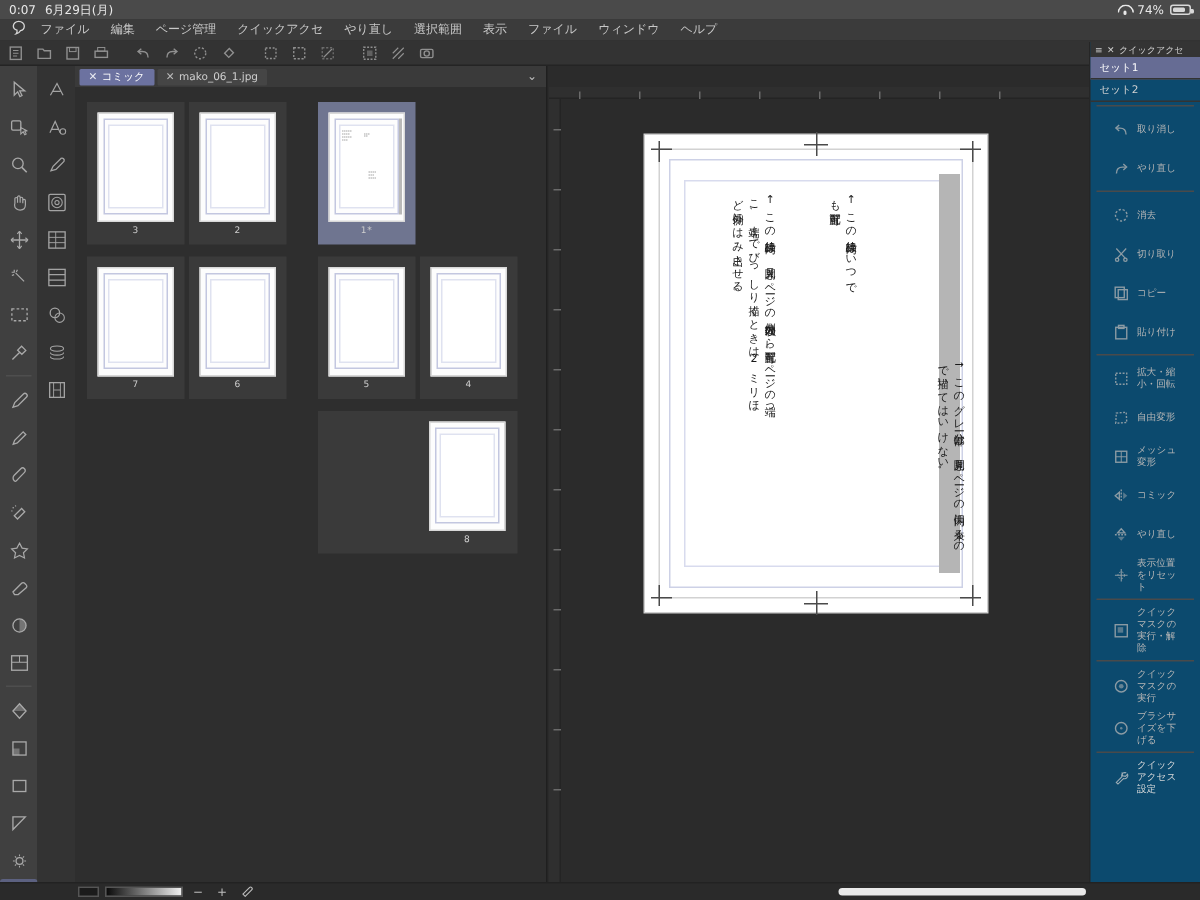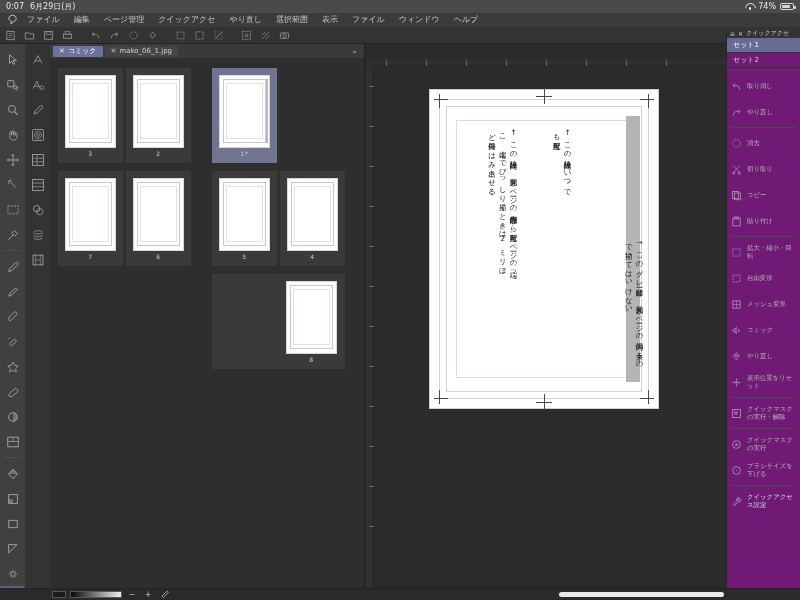--- a/index.html
+++ b/index.html
@@ -144,34 +144,34 @@
     font-family:"DejaVu Sans","Liberation Sans",sans-serif;
     color:#1a1a1a; letter-spacing:.4px;
   }
   #note-1{ right:140px; top:38px; height:150px; font-size:7.4px; line-height:1.45;}
   #note-2{ right:86px;  top:38px; height:66px;  font-size:7.4px; line-height:1.45;}
   #note-3{ right:14px;  top:148px; height:130px; font-size:7.4px; line-height:1.45;}
 
   
   .rightpanel{
     position:absolute; right:0; top:28px; width:74px; bottom:0;
-    background:#701a75; border-left:1px solid #262626;
+    background:#0c4a6e; border-left:1px solid #262626;
   }
   .rp-title{
     height:10px; display:flex;align-items:center; gap:3px; padding:0 3px;
     font-size:6px; color:#cfcfcf; background:#343434;
   }
   .rp-set{
     height:15px; display:flex; align-items:center; padding-left:6px;
     font-size:7px; color:#d3d3d3; border-bottom:1px solid #333;
   }
   .rp-set.active{ background:#666c94; color:#fff; }
   .rp-sep{ height:1px; background:#4a4a4a; margin:2px 4px;}
   .rp-item{
-    min-height:26px; display:flex; align-items:center; gap:4px; padding:2px 3px;
+    min-height:26px; display:flex; align-items:center; gap:4px; padding:2px 14px;
     font-size:6.4px; color:#b6b6b6; line-height:1.25;
   }
   .rp-item .ic{ width:13px; min-width:13px; height:13px; opacity:.75; display:flex;align-items:center;justify-content:center;}
   .rp-item .lb{ flex:1; }
 
   
   .bottombar{
     position:absolute; left:0; bottom:0; width:800px; height:12px;
     background:#2a2a2a; display:flex; align-items:center; gap:4px; padding-left:52px;
     border-top:1px solid #222;

